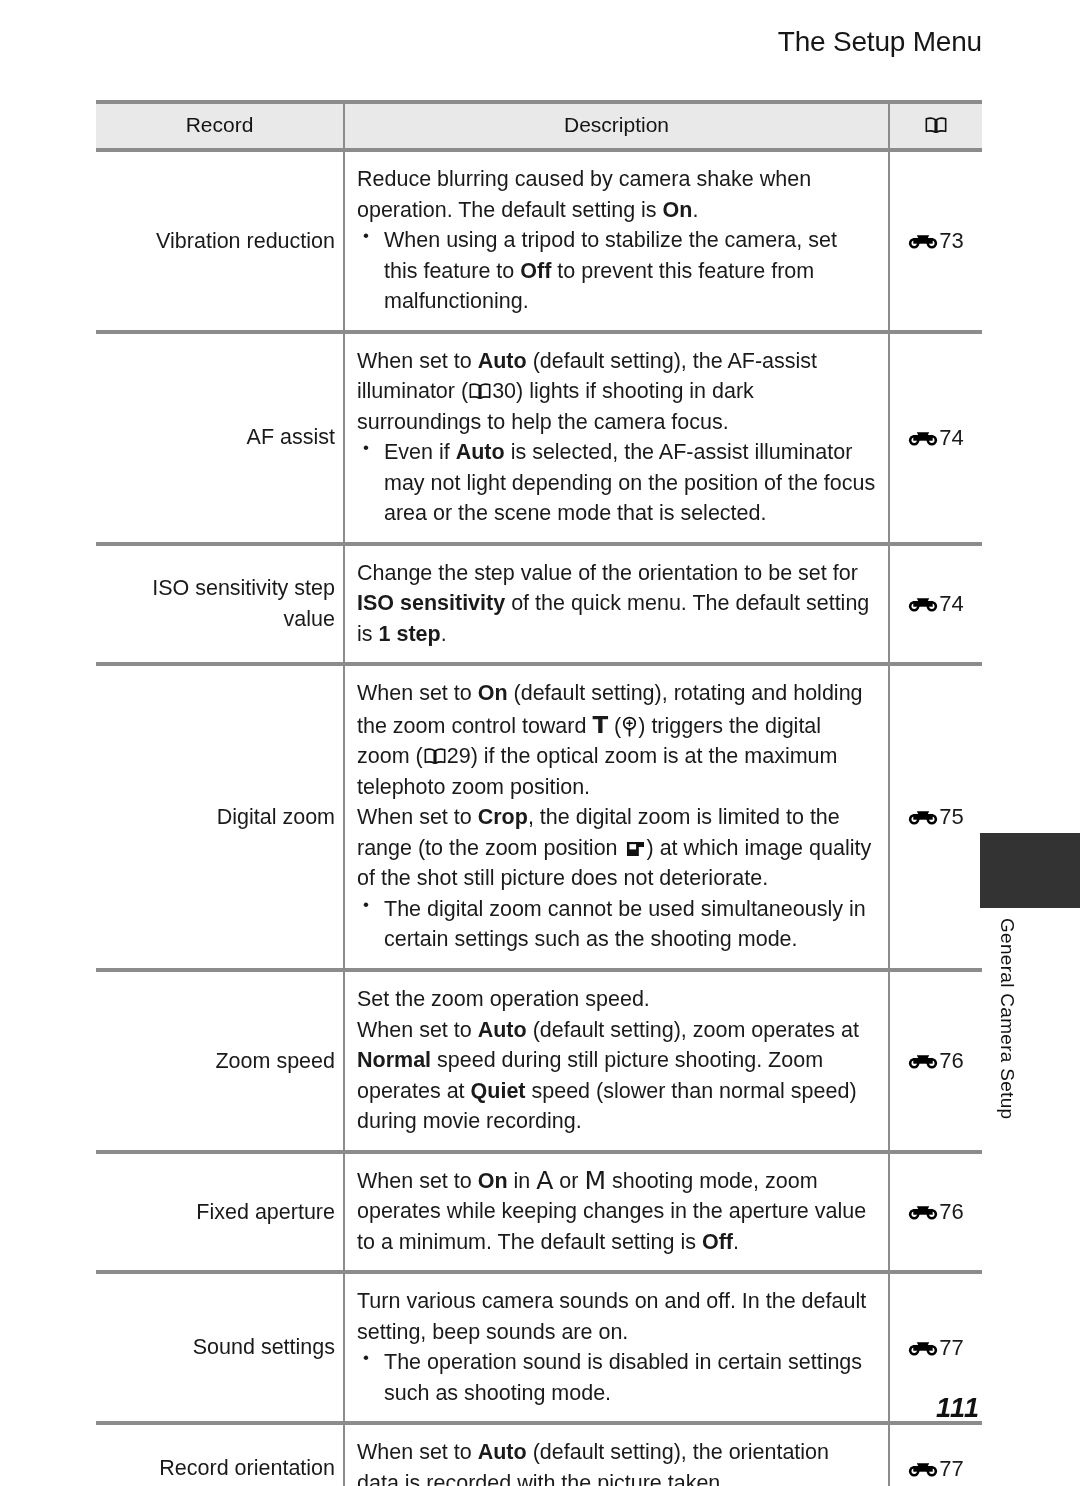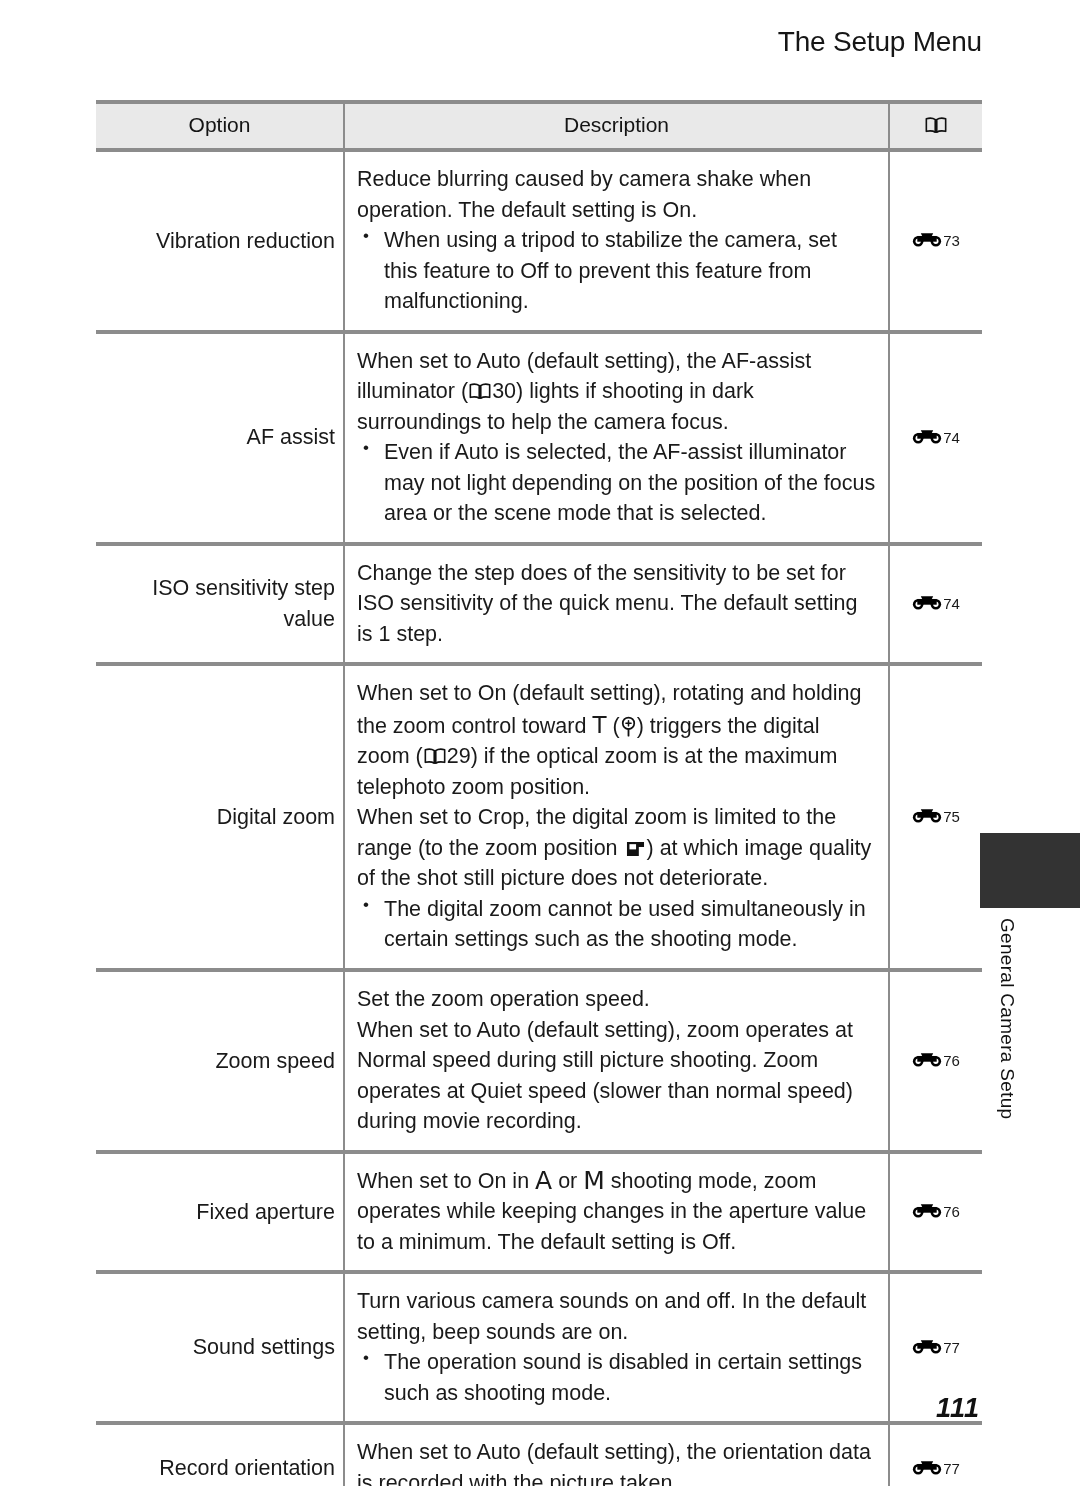--- a/index.html
+++ b/index.html
@@ -97,27 +97,27 @@
     padding: 10px 8px 10px 17px;
   }
   tbody td.desc {
     border-left: 2px solid #8c8c8c;
     padding: 12px 12px 13px 12px;
     text-align: left;
   }
   tbody td.ref {
     border-left: 2px solid #8c8c8c;
     text-align: center;
-    font-size: 15px;
+    font-size: 22px;
     white-space: nowrap;
   }
   tbody tr:last-child td { border-bottom: 4px solid #8c8c8c; }
 
   .desc p { margin: 0; }
-  .desc b { font-weight: normal; margin-top: 25px; }
+  .desc b { font-weight: bold; margin-top: 25px; }
 
   
   ul.blist {
     margin: 0; padding: 0; list-style: none;
   }
   ul.blist li {
     position: relative;
     padding-left: 27px;
     margin: 0;
   }
@@ -209,21 +209,21 @@
 
 <div class="table-wrap">
 <table class="spec">
   <colgroup>
     <col class="c-opt">
         <col class="c-desc">
         <col class="c-ref">
   </colgroup>
   <thead>
     <tr>
-      <th class="col-opt">Option</th>
+      <th class="col-opt">Record</th>
       <th class="col-desc">Description</th>
       <th class="col-ref">
         <span class="icon-book">
           <svg width="22" height="17">
                 <use href="#sym-book"></use>
               </svg>
         </span>
       </th>
     </tr>
   </thead>
@@ -259,21 +259,21 @@
         <span class="icon-ref">
           <svg width="30" height="17">
                 <use href="#sym-ref"></use>
               </svg></span><span>74</span>
       </td>
     </tr>
 
     <tr>
       <td class="opt">ISO sensitivity step value</td>
       <td class="desc">
-        <p><span>Change the step does of the sensitivity to be set for </span><b>ISO sensitivity</b><span> of the quick menu. The default setting is </span><b>1 step</b><span>.</span></p>
+        <p><span>Change the step value of the orientation to be set for </span><b>ISO sensitivity</b><span> of the quick menu. The default setting is </span><b>1 step</b><span>.</span></p>
       </td>
       <td class="ref">
         <span class="icon-ref">
           <svg width="30" height="17">
                 <use href="#sym-ref"></use>
               </svg></span><span>74</span>
       </td>
     </tr>
 
     <tr>

